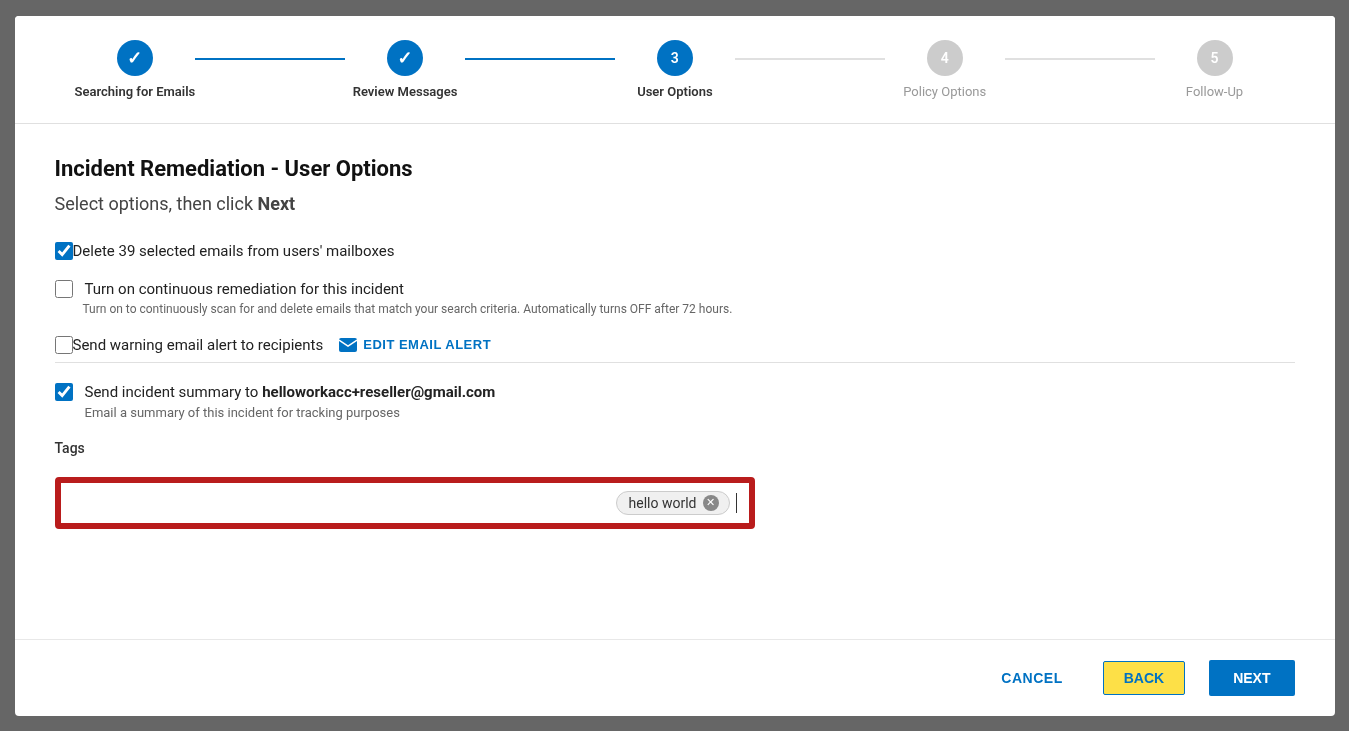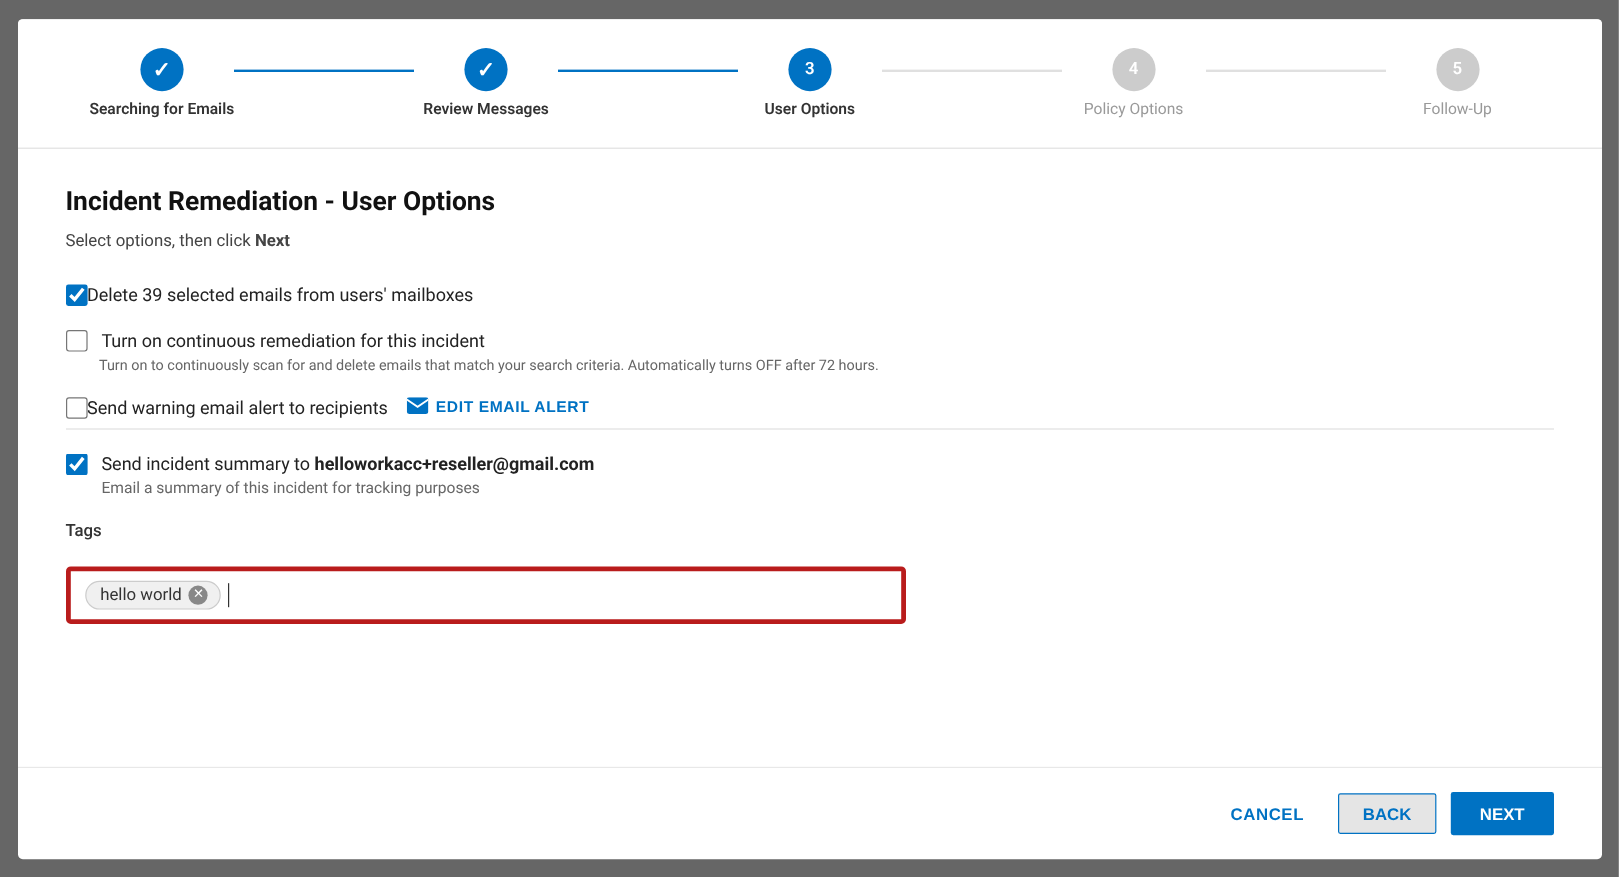--- a/index.html
+++ b/index.html
@@ -88,21 +88,21 @@
       padding: 32px 40px;
       flex: 1;
     }
     .page-title {
       font-size: 22px;
       font-weight: 700;
       color: #111;
       margin-bottom: 12px;
     }
     .subtitle {
-      font-size: 14px;
+      font-size: 18px;
       color: #444;
       margin-bottom: 28px;
     }
     .subtitle strong {
       font-weight: 700;
     }
     
     .option-row {
       display: flex;
       align-items: flex-start;
@@ -183,30 +183,31 @@
       margin-left: 30px;
     }
     
     .tags-label {
       font-size: 14px;
       font-weight: 500;
       color: #333;
       margin-bottom: 21px;
     }
     .tags-input-area {
-      border: 4px solid #b91c1c;
+      border: 6px solid #b91c1c;
       border-radius: 4px;
       padding: 8px 12px;
       min-height: 48px;
       display: flex;
       align-items: center;
       flex-wrap: wrap;
       gap: 6px;
       max-width: 700px;
       cursor: text;
+      justify-content: flex-end;
     }
     .tag-chip {
       display: inline-flex;
       align-items: center;
       gap: 6px;
       background: #f0f0f0;
       border: 1px solid #ccc;
       border-radius: 14px;
       padding: 3px 10px 3px 12px;
       font-size: 14px;
@@ -236,36 +237,36 @@
     @keyframes blink {
       0%, 100% { opacity: 1; }
       50% { opacity: 0; }
     }
     
     .footer {
       display: flex;
       justify-content: flex-end;
       align-items: center;
       padding: 20px 40px;
-      gap: 12px;
+      gap: 24px;
       border-top: 1px solid #e8e8e8;
     }
     .btn-cancel {
       background: none;
       border: none;
       color: #0072c3;
       font-size: 14px;
       font-weight: 600;
       cursor: pointer;
       padding: 8px 16px;
       text-transform: uppercase;
       letter-spacing: 0.5px;
     }
     .btn-back {
-      background: #e5e5e5;
+      background: #fde047;
       border: 1px solid #0072c3;
       color: #0072c3;
       font-size: 14px;
       font-weight: 600;
       cursor: pointer;
       padding: 8px 20px;
       border-radius: 2px;
     }
     .btn-next {
       background: #0072c3;
@@ -348,21 +349,21 @@
     <div class="option-row with-sub">
       <div class="option-main">
         <div class="checkbox-wrapper">
           <input type="checkbox" style="">
         </div>
         <span class="option-label">Turn on continuous remediation for this incident</span>
       </div>
       <span class="sub-text">Turn on to continuously scan for and delete emails that match your search criteria. Automatically turns OFF after 72 hours.</span>
     </div>
 
-    <div class="option-row" style="margin-bottom: 8px;">
+    <div class="option-row" style="align-items:center; margin-bottom: 8px;">
       <div class="checkbox-wrapper">
         <input type="checkbox" style="">
       </div>
       <span class="option-label">Send warning email alert to recipients</span>
       <button class="edit-email-btn" style="margin-left: 16px;">
         <svg width="18" height="14" viewBox="0 0 18 14">
           <rect x="0" y="0" width="18" height="14" rx="2" fill="#0072c3"></rect>
           <polyline points="0,2 9,8 18,2" fill="none" stroke="#fff" stroke-width="1.5"></polyline>
         </svg>
         <span>EDIT EMAIL ALERT</span>

